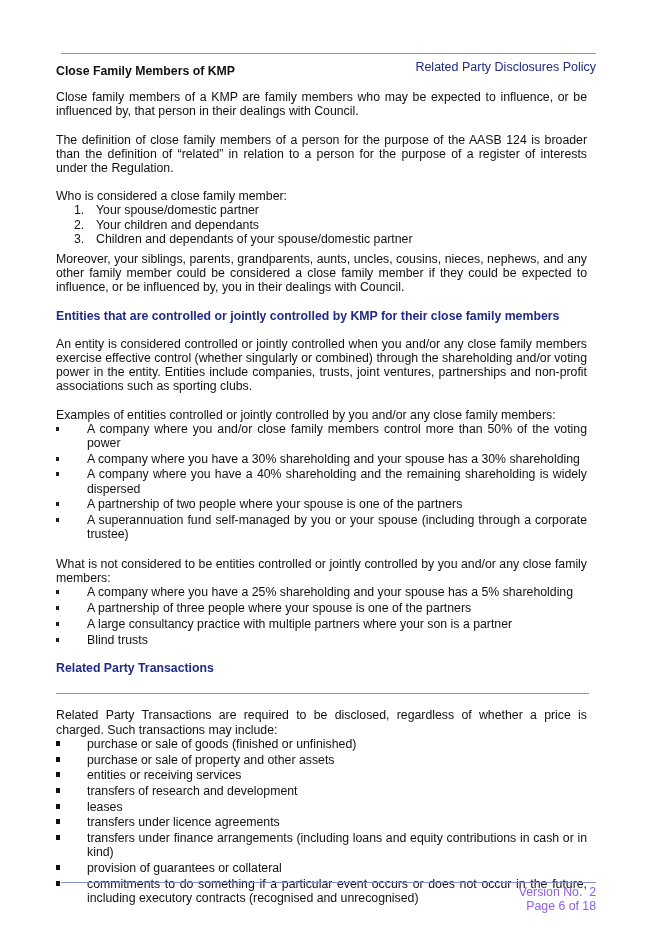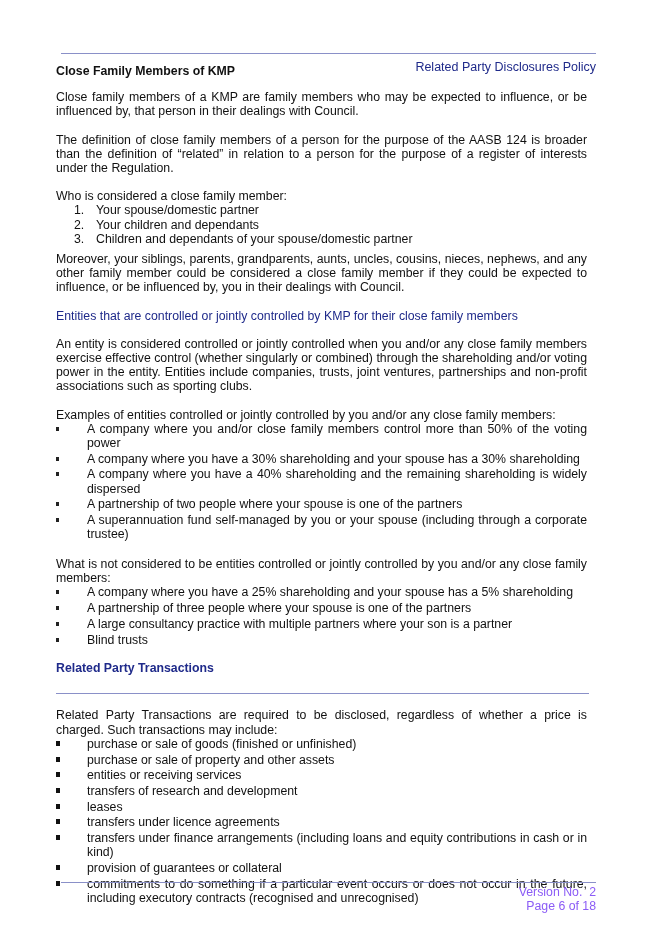--- a/index.html
+++ b/index.html
@@ -2,21 +2,21 @@
 <html><head>
 <meta charset="utf-8">
 <style>
   html, body { margin: 0; padding: 0; background: #ffffff; }
   body { width: 656px; height: 928px; position: relative; overflow: hidden;
          font-family: "Liberation Sans", sans-serif; color: #111111; font-size: 12.3px; line-height: 14.2px; }
   .header { position: absolute; left: 61px; top: 48px; width: 535px; text-align: right; color: #1f2a8a; font-size: 12.5px; margin-top: 12px; }
   .header-rule { position: absolute; left: 61px; top: 53px; width: 535px; height: 1px; background: #8a90c8; }
   .content { position: absolute; left: 56px; top: 64px; width: 531px; }
   .h-black { font-weight: bold; color: #111; margin: 0 0 12px 0; }
-  .h-blue { font-weight: normal; color: #1f2a8a; margin: 0; }
+  .h-blue { font-weight: bold; color: #1f2a8a; margin: 0; }
   .h-blue-ruled { font-weight: bold; color: #1f2a8a; margin: 0; padding-bottom: 18px; border-bottom: 1.5px solid #8a90c8; width: 533px; }
   p { margin: 0 0 14px 0; text-align: justify; }
   p.tight { margin-bottom: 0; }
   ol { margin: 0 0 6px 0; padding-left: 0; list-style: none; }
   ol li { position: relative; padding-left: 40px; }
   ol li .num { position: absolute; left: 18px; }
   ul { margin: 0; padding: 0; list-style: none; }
   ul li { position: relative; padding-left: 31px; text-align: justify; margin-bottom: 1.5px; }
   ul li .bullet { position: absolute; left: 0; top: 5px; width: 3px; height: 4px; background: #222; }
   ul.sq li .bullet { width: 4px; height: 5px; top: 4px; background: #111; }

